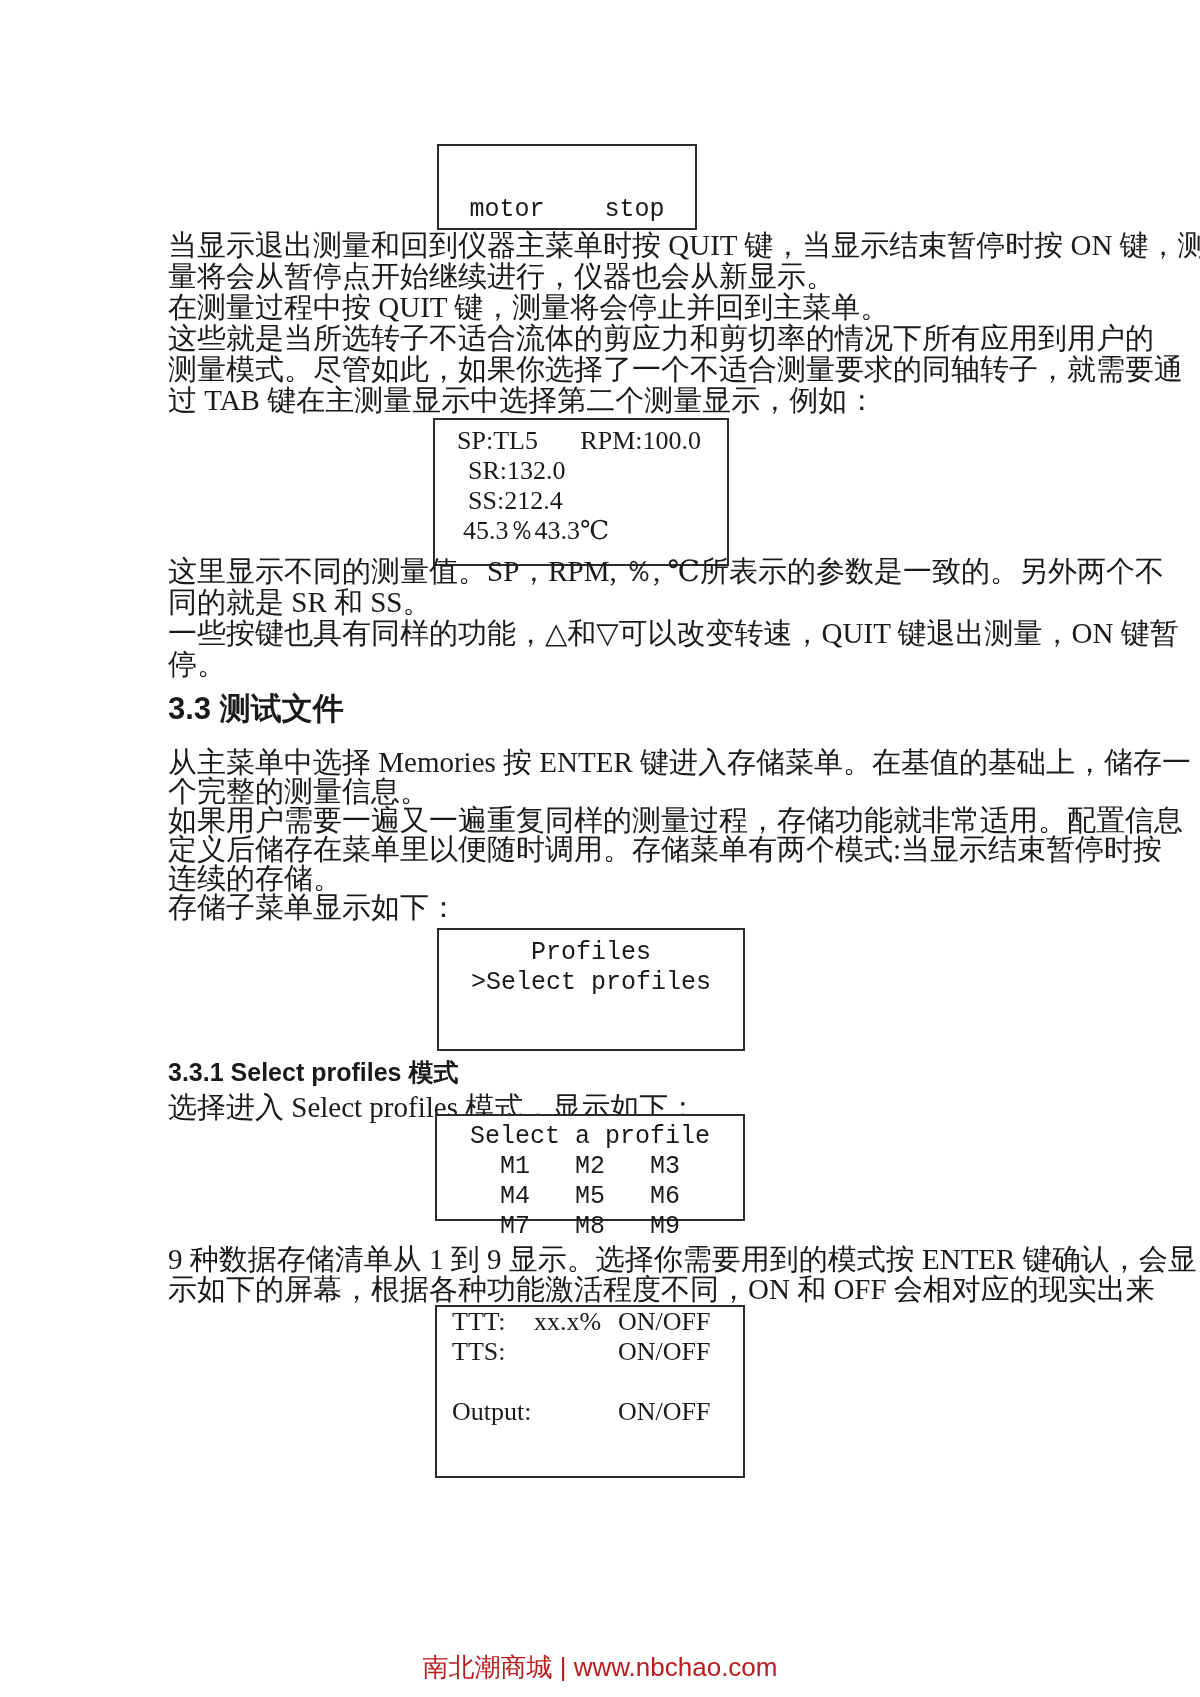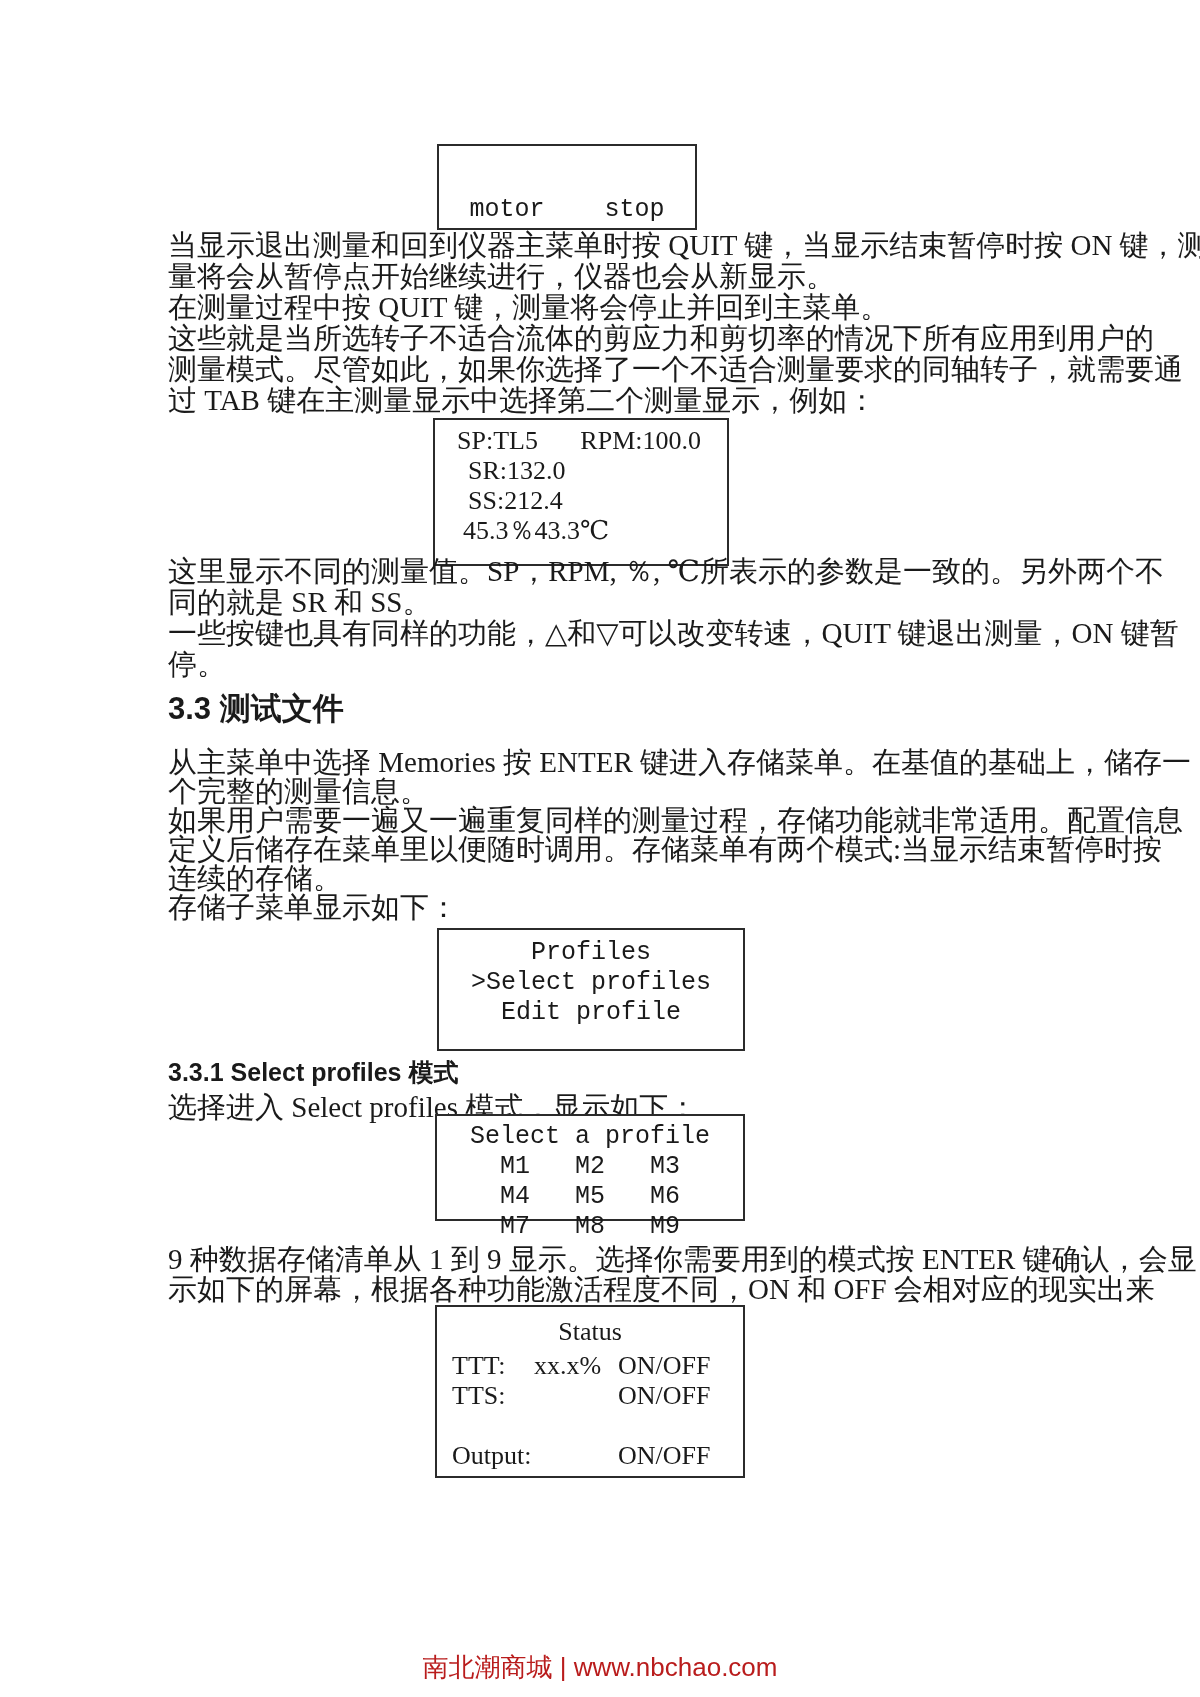--- a/index.html
+++ b/index.html
@@ -109,21 +109,20 @@
     <div class="ln">个完整的测量信息。</div>
     <div class="ln">如果用户需要一遍又一遍重复同样的测量过程，存储功能就非常适用。配置信息</div>
     <div class="ln">定义后储存在菜单里以便随时调用。存储菜单有两个模式:当显示结束暂停时按</div>
     <div class="ln">连续的存储。</div>
     <div class="ln">存储子菜单显示如下：</div>
   </div>
 
   <div class="dbox box-profiles mono">
     <div class="ln">Profiles</div>
     <div class="ln">&gt;Select profiles</div>
-    <div class="ln">Edit profile</div>
   </div>
 
   <div class="h331">3.3.1 Select profiles 模式</div>
 
   <div class="tblock t4">
     <div class="ln">选择进入 Select profiles 模式，显示如下：</div>
   </div>
 
   <div class="dbox box-select mono">
     <div class="ln">Select a profile</div>
@@ -131,21 +130,20 @@
     <div class="ln">M4   M5   M6</div>
     <div class="ln">M7   M8   M9</div>
   </div>
 
   <div class="tblock t5">
     <div class="ln">9 种数据存储清单从 1 到 9 显示。选择你需要用到的模式按 ENTER 键确认，会显</div>
     <div class="ln">示如下的屏幕，根据各种功能激活程度不同，ON 和 OFF 会相对应的现实出来</div>
   </div>
 
   <div class="dbox box-status">
-    <div class="title">Status</div>
     <div class="srow">
       <span>TTT:</span>
       <span>xx.x%</span>
       <span>ON/OFF</span>
     </div>
     <div class="srow">
       <span>TTS:</span>
       <span></span>
       <span>ON/OFF</span>
     </div>

